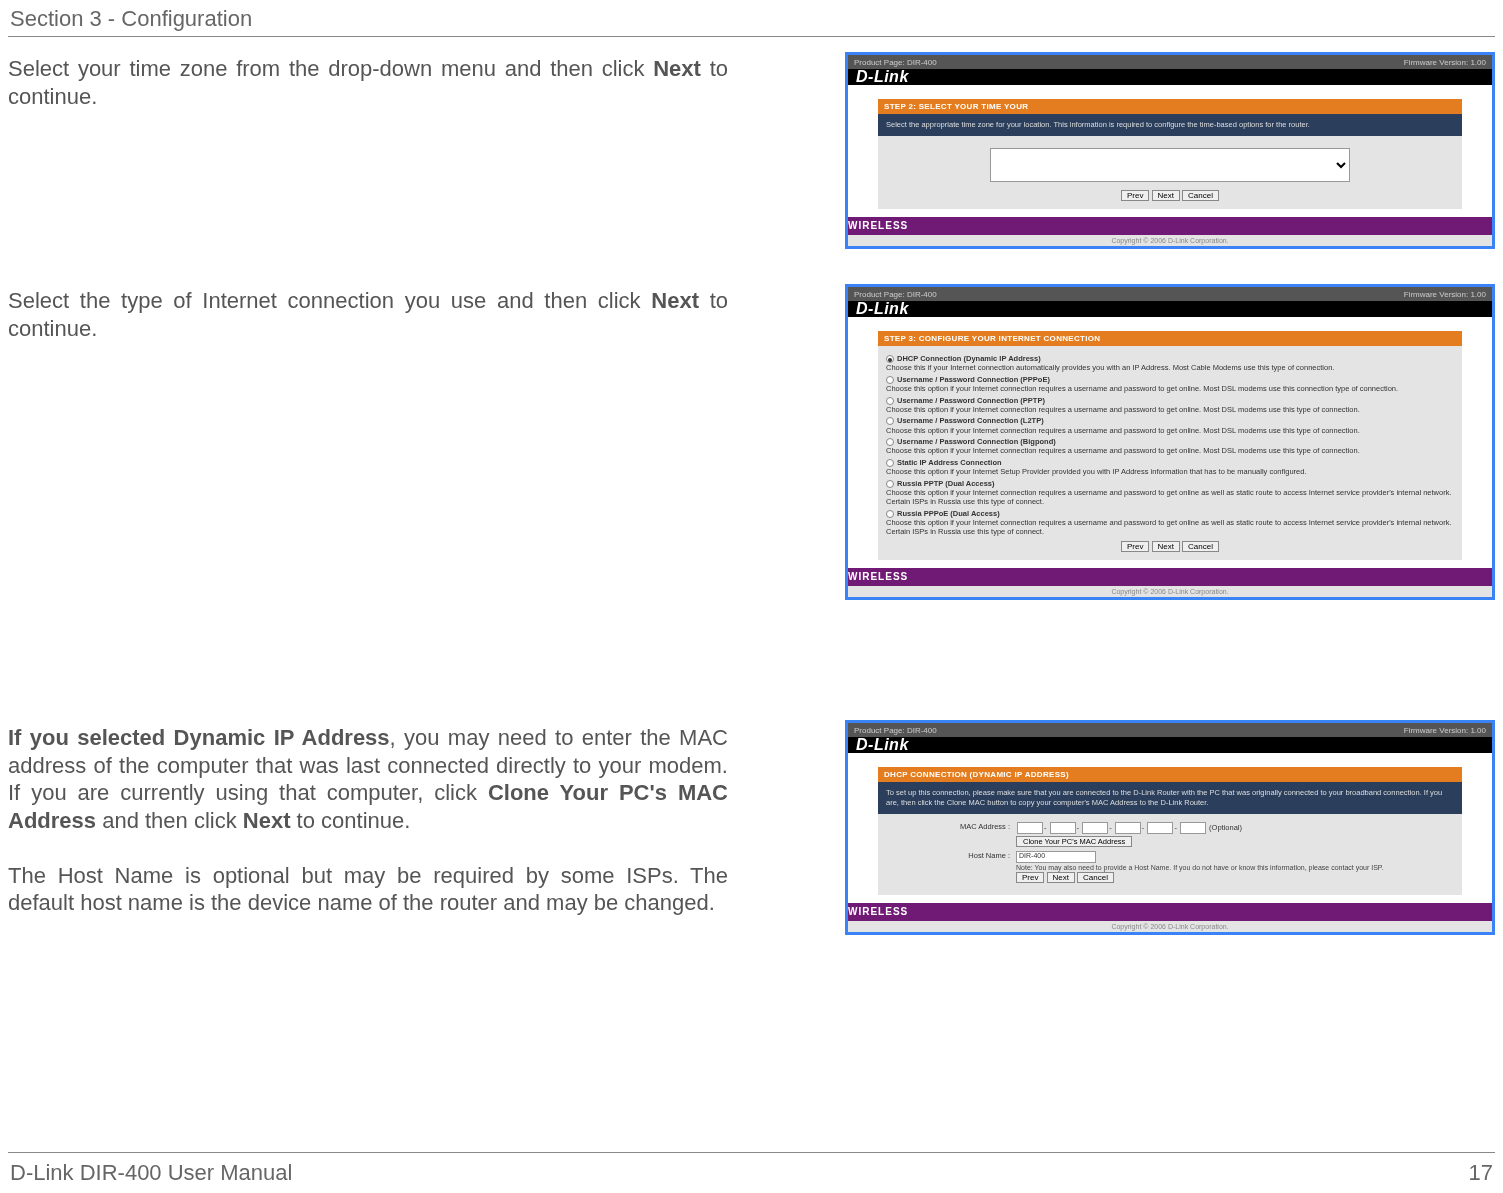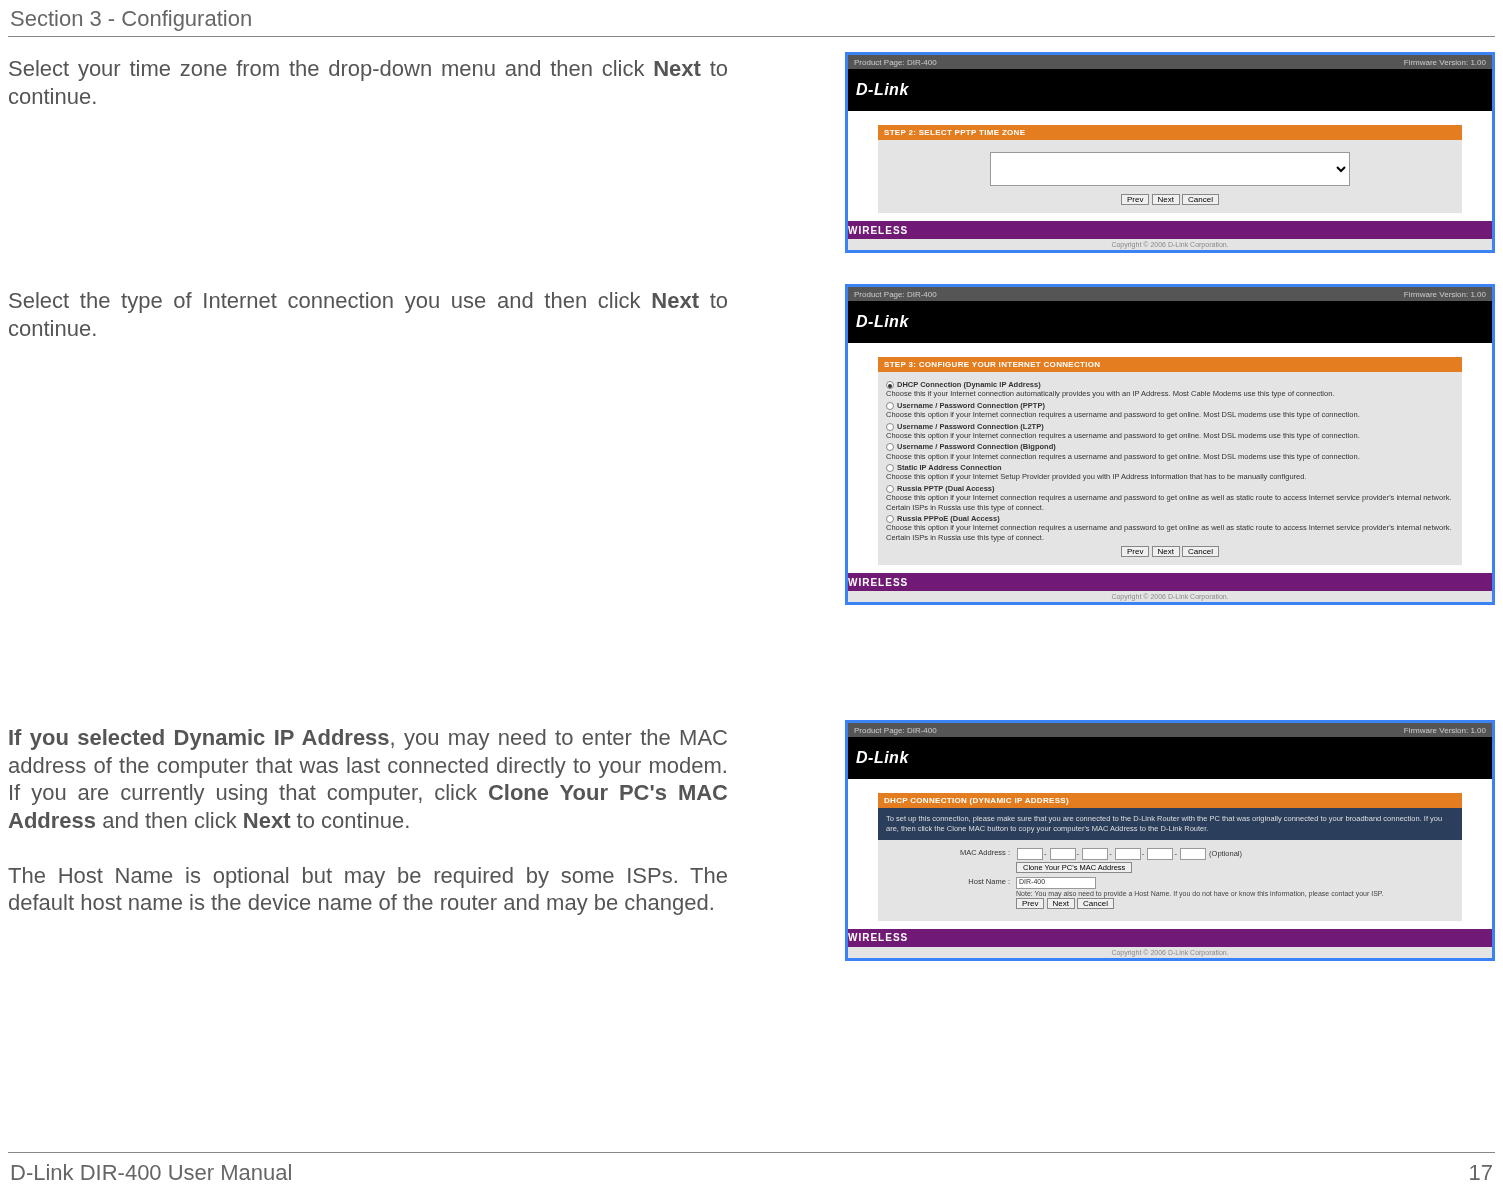--- a/index.html
+++ b/index.html
@@ -79,21 +79,21 @@
     height: 14px;
     display: flex;
     justify-content: space-between;
     align-items: center;
     padding: 0 6px;
     font-size: 8px;
   }
   .ss-brandbar {
     background: #000;
     color: #fff;
-    height: 42px;
+    height: 16px;
     display: flex;
     align-items: center;
     padding-left: 8px;
     font-weight: bold;
     font-size: 16px;
     font-style: italic;
     letter-spacing: 0.5px;
   }
   .ss-body {
     background: #fff;
@@ -191,21 +191,22 @@
   <span>The Host Name is optional but may be required by some ISPs. The default host name is the device name of the router and may be changed.</span>
 </div>
 
 <div id="shot1" class="screenshot">
   <div class="ss-topbar">
     <span>Product Page: DIR-400</span>
     <span>Firmware Version: 1.00</span>
   </div>
   <div class="ss-brandbar">D-Link</div>
   <div class="ss-body">
-    <div class="orange-hdr">STEP 2: SELECT PPTP TIME ZONE</div>
+    <div class="orange-hdr">STEP 2: SELECT YOUR TIME YOUR</div>
+    <div class="blue-panel">Select the appropriate time zone for your location. This information is required to configure the time-based options for the router.</div>
     <div class="gray-panel">
       <select class="tz-select">
         <option>(GMT-08:00) Pacific Time (US &amp; Canada); Tijuana</option>
       </select>
       <div class="btn-row">
         <button class="wbtn">Prev</button>
         <button class="wbtn">Next</button>
         <button class="wbtn">Cancel</button>
       </div>
     </div>
@@ -218,20 +219,21 @@
   <div class="ss-topbar">
     <span>Product Page: DIR-400</span>
     <span>Firmware Version: 1.00</span>
   </div>
   <div class="ss-brandbar">D-Link</div>
   <div class="ss-body">
     <div class="orange-hdr">STEP 3: CONFIGURE YOUR INTERNET CONNECTION</div>
     <div class="gray-panel" id="opts-panel">
 
       <div class="opt-row"><span class="radio sel"></span><span class="opt-title">DHCP Connection (Dynamic IP Address)</span><span class="opt-desc">Choose this if your Internet connection automatically provides you with an IP Address. Most Cable Modems use this type of connection.</span></div>
+        <div class="opt-row"><span class="radio"></span><span class="opt-title">Username / Password Connection (PPPoE)</span><span class="opt-desc">Choose this option if your Internet connection requires a username and password to get online. Most DSL modems use this connection type of connection.</span></div>
         <div class="opt-row"><span class="radio"></span><span class="opt-title">Username / Password Connection (PPTP)</span><span class="opt-desc">Choose this option if your Internet connection requires a username and password to get online. Most DSL modems use this type of connection.</span></div>
         <div class="opt-row"><span class="radio"></span><span class="opt-title">Username / Password Connection (L2TP)</span><span class="opt-desc">Choose this option if your Internet connection requires a username and password to get online. Most DSL modems use this type of connection.</span></div>
         <div class="opt-row"><span class="radio"></span><span class="opt-title">Username / Password Connection (Bigpond)</span><span class="opt-desc">Choose this option if your Internet connection requires a username and password to get online. Most DSL modems use this type of connection.</span></div>
         <div class="opt-row"><span class="radio"></span><span class="opt-title">Static IP Address Connection</span><span class="opt-desc">Choose this option if your Internet Setup Provider provided you with IP Address information that has to be manually configured.</span></div>
         <div class="opt-row"><span class="radio"></span><span class="opt-title">Russia PPTP (Dual Access)</span><span class="opt-desc">Choose this option if your Internet connection requires a username and password to get online as well as static route to access Internet service provider's internal network. Certain ISPs in Russia use this type of connect.</span></div>
         <div class="opt-row"><span class="radio"></span><span class="opt-title">Russia PPPoE (Dual Access)</span><span class="opt-desc">Choose this option if your Internet connection requires a username and password to get online as well as static route to access Internet service provider's internal network. Certain ISPs in Russia use this type of connect.</span></div>
         <div class="btn-row">
         <button class="wbtn">Prev</button>
         <button class="wbtn">Next</button>
         <button class="wbtn">Cancel</button>

